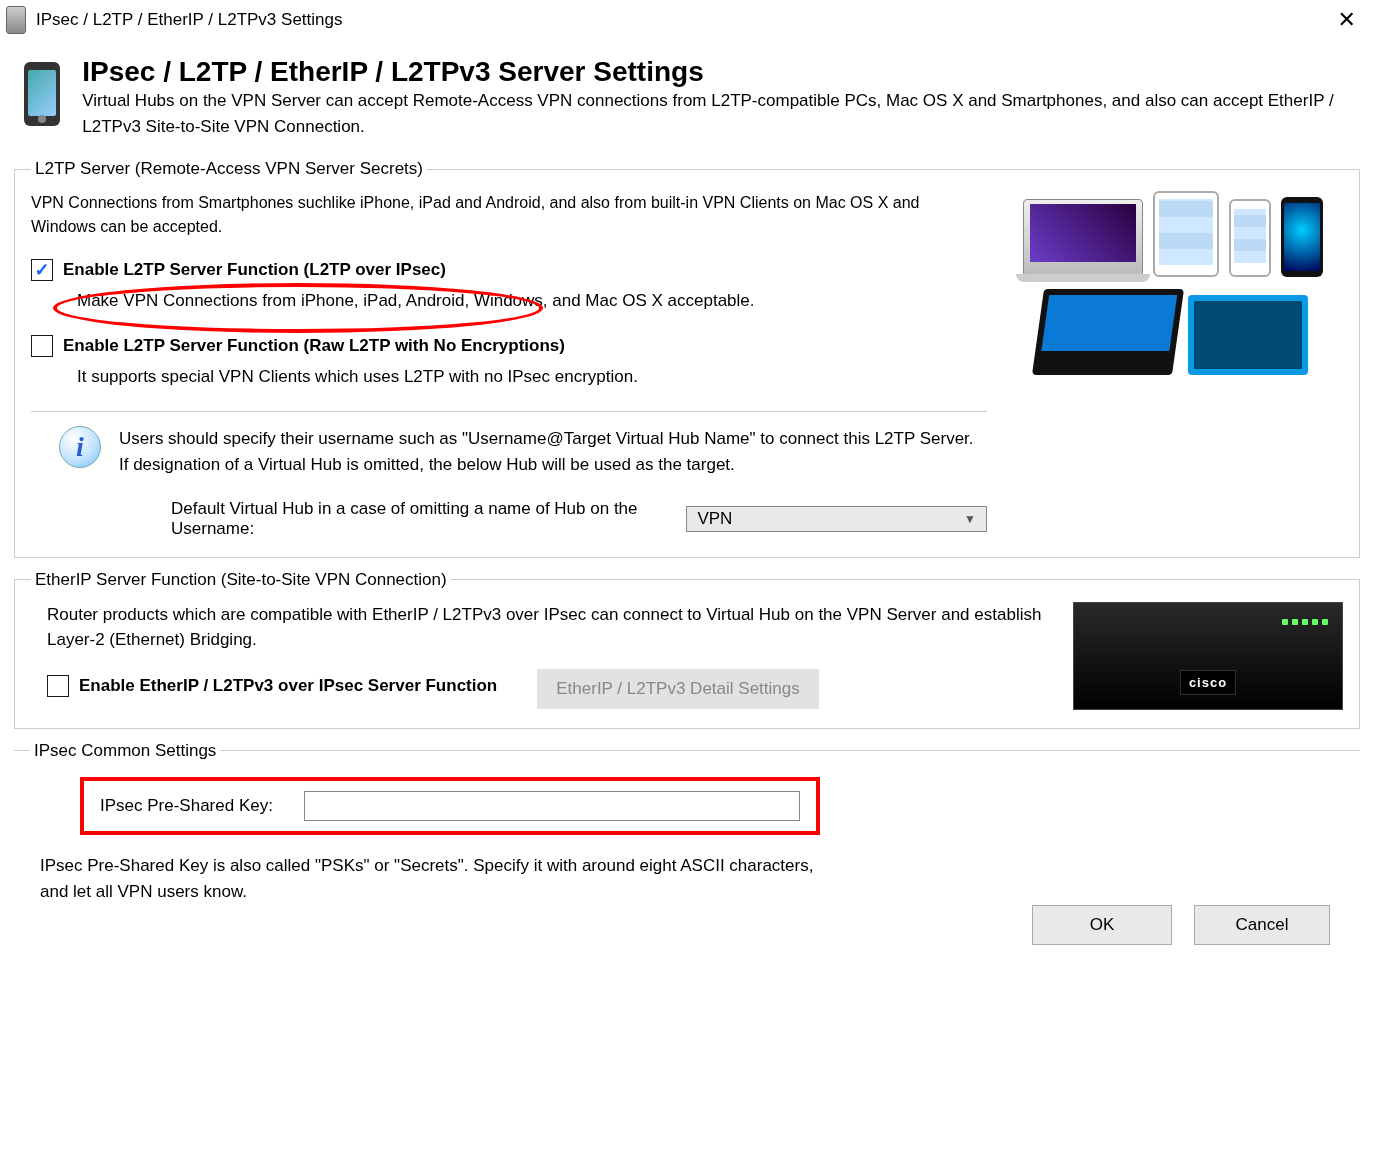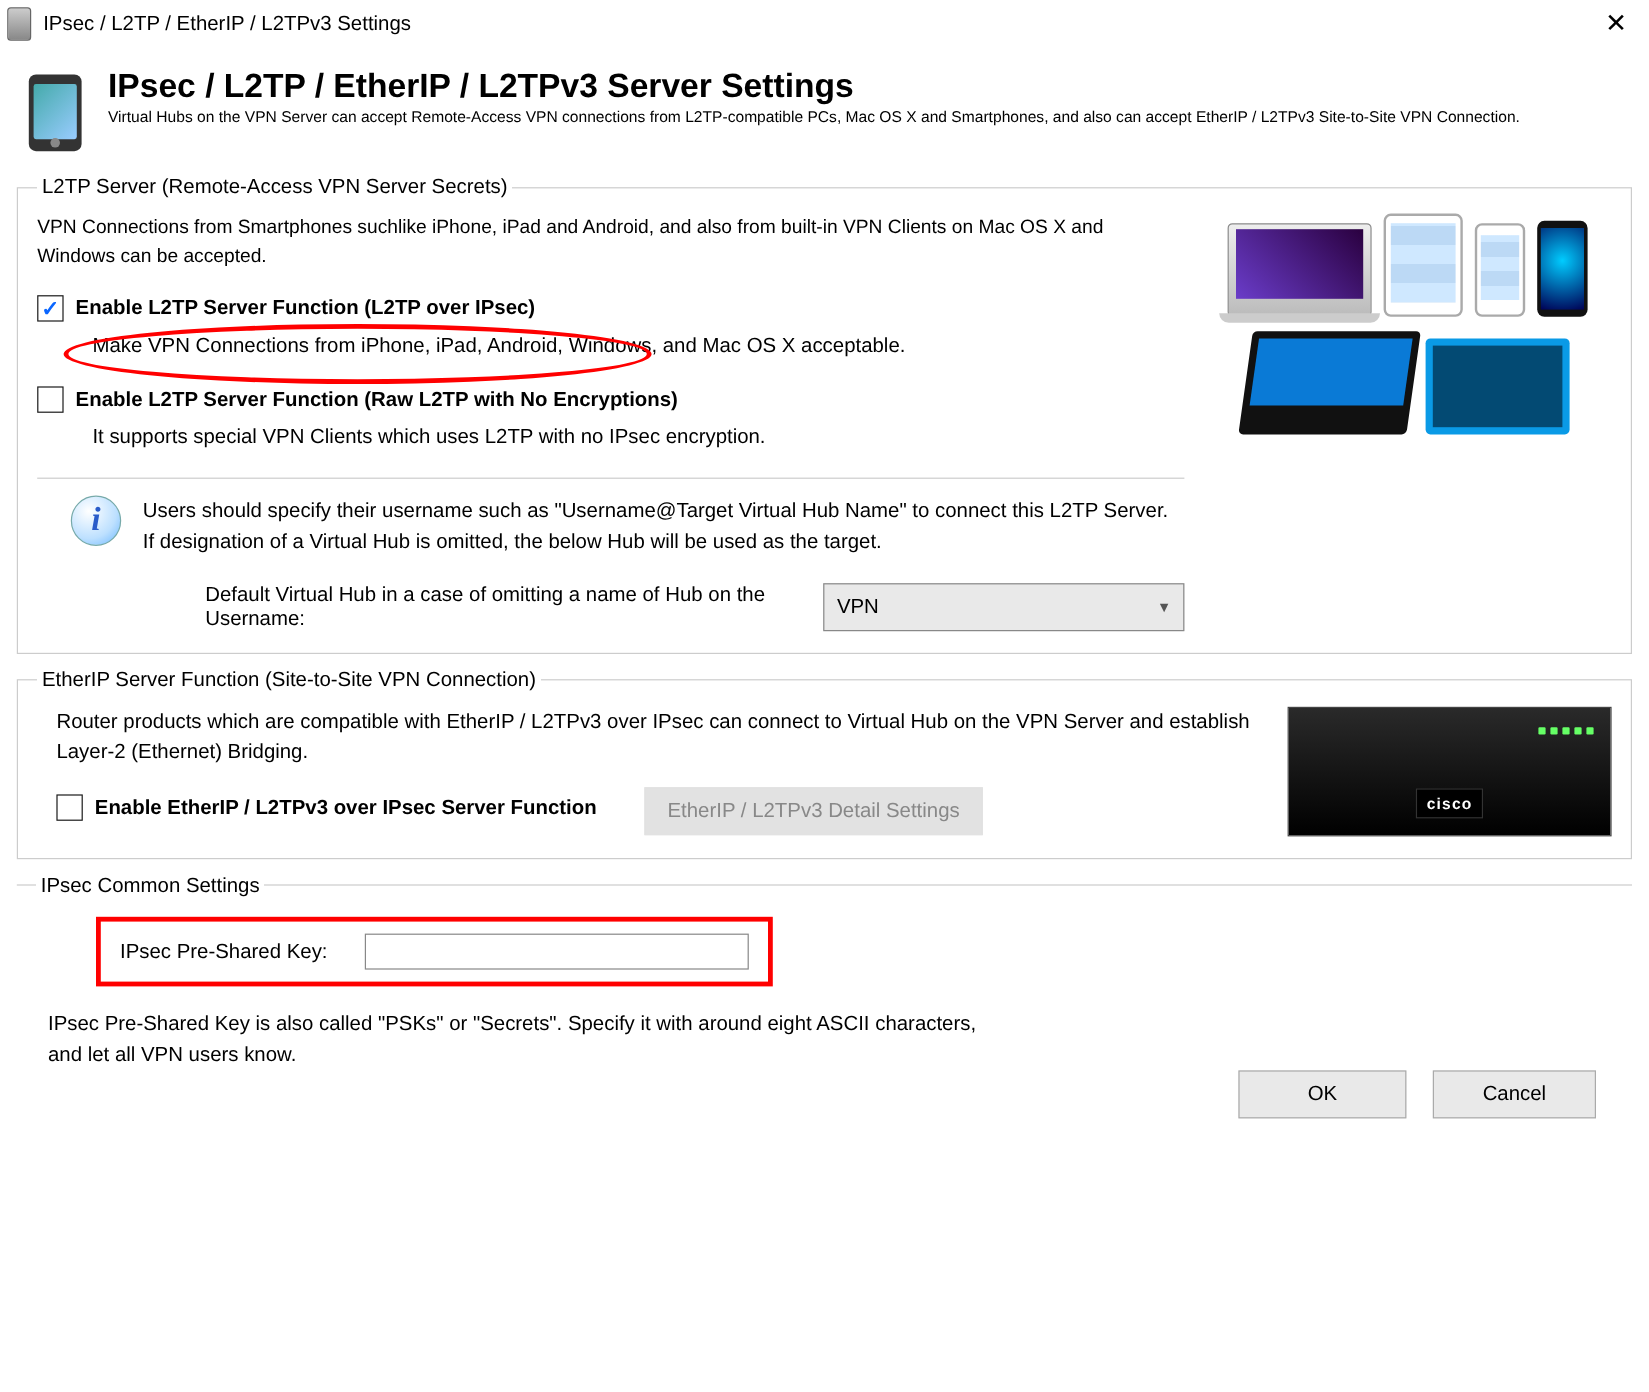--- a/index.html
+++ b/index.html
@@ -52,21 +52,21 @@
     border-radius:2px;
   }
   .phone-icon::after{
     content:"";
     position:absolute;
     bottom:3px; left:50%; transform:translateX(-50%);
     width:8px;height:8px;border-radius:50%;
     background:#888;
   }
   .header-text h1 { font-size:28px; font-weight:700; }
-  .header-text p { font-size:13px; line-height:1.5;}
+  .header-text p { font-size:17px; line-height:1.5;}
   fieldset {
     border:1px solid #ccc;
     margin: 12px 14px;
     padding: 12px 16px 18px 16px;
     position:relative;
   }
   legend { font-size:17px; padding:0 4px;}
   .l2tp-body { display:flex; gap:16px; }
   .l2tp-left { flex:1; }
   .l2tp-left p.intro { font-size:16px; line-height:1.5; margin-bottom:20px;}
@@ -111,21 +111,21 @@
     position:absolute; top:4px; left:0; right:0;
     text-align:center;
     font-family:"Times New Roman", serif;
     font-style:italic; font-weight:700;
     font-size:28px; color:#2a5cc9;
   }
   .info-text{font-size:17px;line-height:1.55;}
   .hub-row{display:flex;align-items:center;gap:14px;margin-top:20px;margin-left:140px;}
   .hub-row label{font-size:17px;}
   .select{
-    width:330px;height:40px;
+    width:330px;height:26px;
     border:1px solid #888;
     background:#e9e9e9;
     display:flex;align-items:center;justify-content:space-between;
     padding:0 10px;
     font-size:17px;
     cursor:pointer;
   }
   .select .chev{font-size:12px;color:#555;}
   .devices{width:340px;display:flex;flex-direction:column;gap:12px;align-items:center;}
   .devices .row{display:flex;gap:10px;align-items:flex-end;}
@@ -166,21 +166,21 @@
     color:#fff;font-size:13px;font-weight:700;letter-spacing:1px;
     padding:4px 8px;background:#000;border:1px solid #333;
   }
   .router-img .leds{position:absolute;top:16px;right:14px;display:flex;gap:4px;}
   .router-img .leds span{width:6px;height:6px;background:#6f6;border-radius:1px;}
   .ipsec-body{padding:4px 10px;}
   .psk-row{
     display:flex;align-items:center;gap:31px;
     border:4px solid #ff0000;
     padding:10px 16px;
-    width:564px;
+    width:740px;
     margin-left:40px;
     margin-bottom:18px;
   }
   .psk-row label{font-size:17px;}
   .psk-row input{
     flex:1;height:30px;border:1px solid #888;padding:0 6px;font-size:16px;
   }
   .ipsec-body p{font-size:17px;line-height:1.55;max-width:780px;}
   .footer-btns{
     position:absolute; right:30px; bottom:14px;

